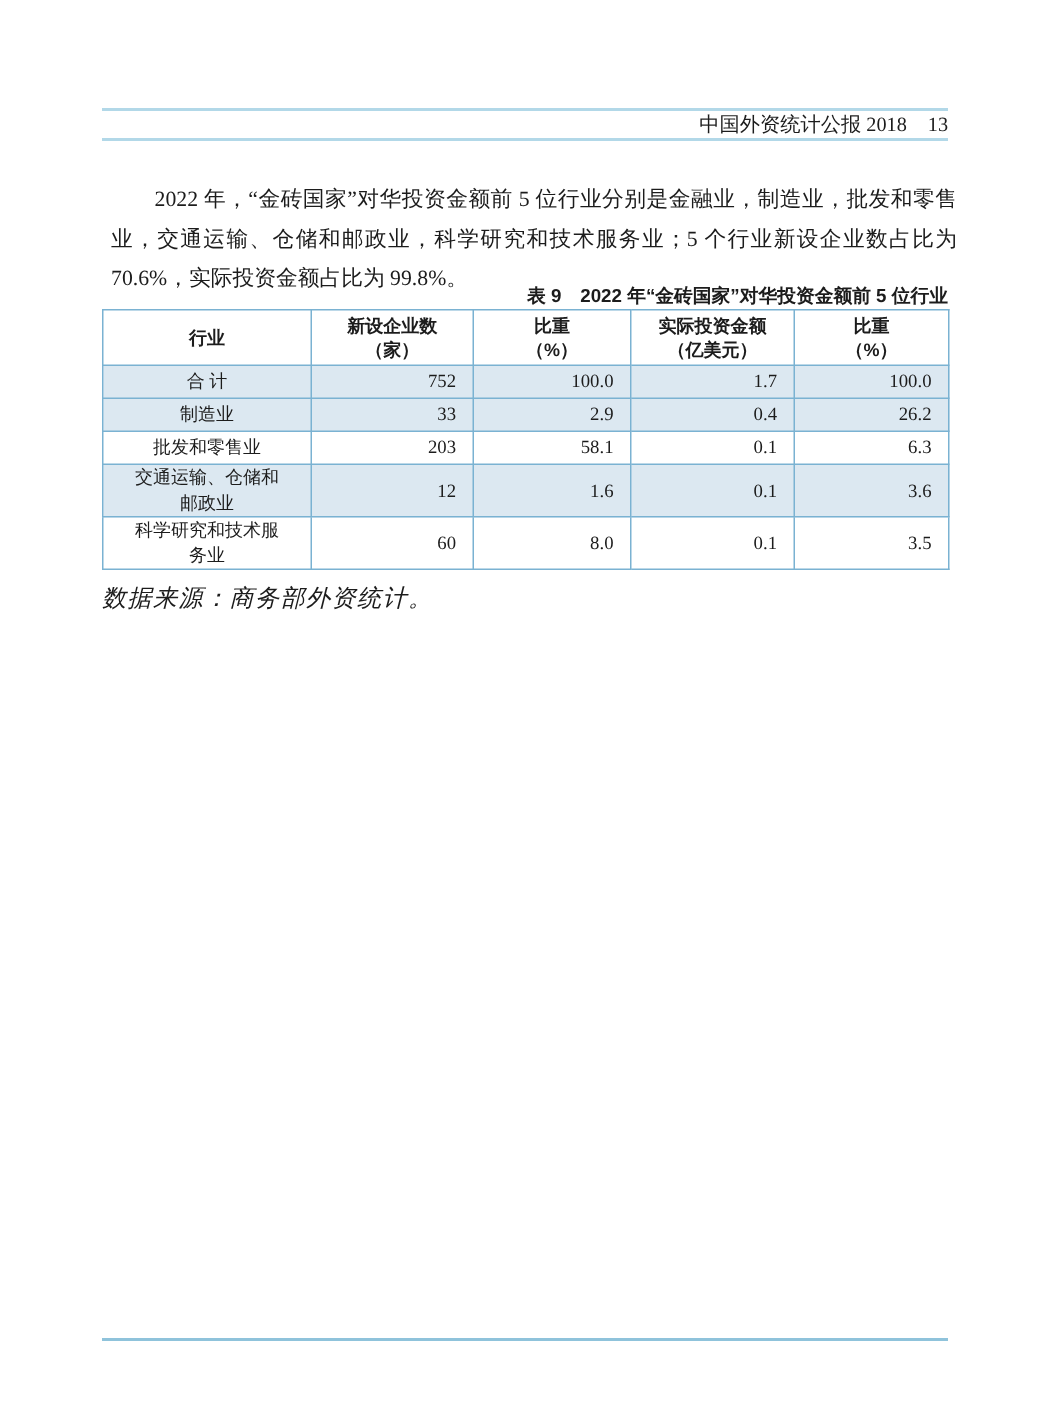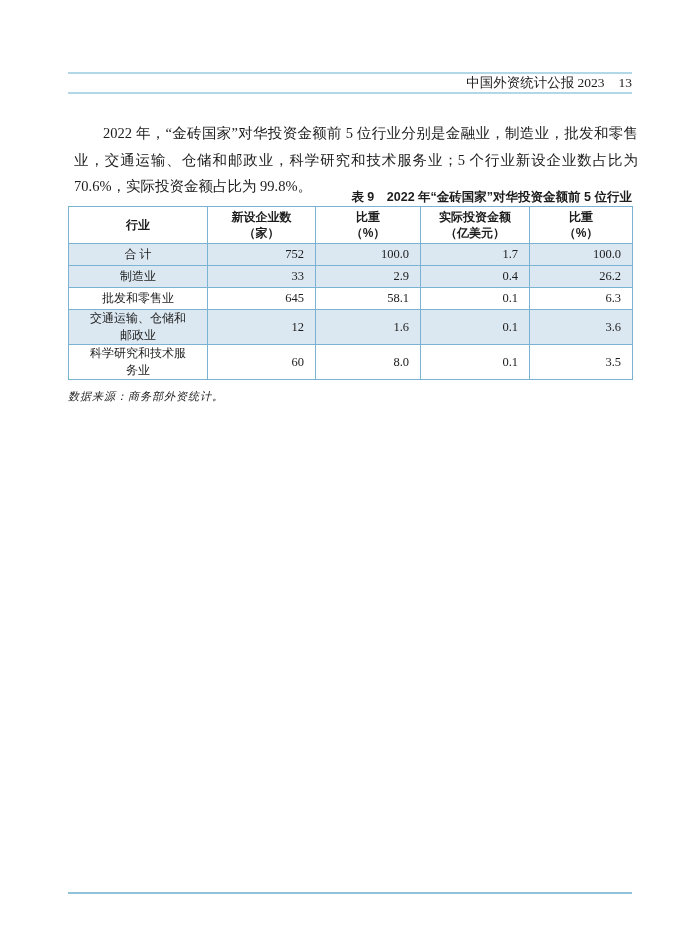--- a/index.html
+++ b/index.html
@@ -91,34 +91,34 @@
     padding: 0 19px;
     font-size: 12px;
   }
   table.data-table tbody tr.shaded td {
     background: #dce8f1;
   }
   .source-note {
     position: absolute;
     left: 68px;
     top: 389px;
-    font-size: 11px;
+    font-size: 16px;
     font-style: italic;
     letter-spacing: 1px;
   }
 </style>
 </head>
 <body>
 
 <div class="page">
 
   <div class="rule rule-top-1"></div>
 
   <div class="page-header">
-    <span>中国外资统计公报 2023</span><span class="pageno">13</span>
+    <span>中国外资统计公报 2018</span><span class="pageno">13</span>
   </div>
 
   <div class="rule rule-top-2"></div>
 
   <p class="body-text">2022 年，“金砖国家”对华投资金额前 5 位行业分别是金融业，制造业，批发和零售业，交通运输、仓储和邮政业，科学研究和技术服务业；5 个行业新设企业数占比为 70.6%，实际投资金额占比为 99.8%。</p>
 
   <div class="table-title">表 9　2022 年“金砖国家”对华投资金额前 5 位行业</div>
 
   <table class="data-table">
     <colgroup>
@@ -161,21 +161,21 @@
       </tr>
       <tr class="shaded">
         <td class="industry">制造业</td>
         <td>33</td>
         <td>2.9</td>
         <td>0.4</td>
         <td>26.2</td>
       </tr>
       <tr>
         <td class="industry">批发和零售业</td>
-        <td>645</td>
+        <td>203</td>
         <td>58.1</td>
         <td>0.1</td>
         <td>6.3</td>
       </tr>
       <tr class="shaded">
         <td class="industry">交通运输、仓储和邮政业</td>
         <td>12</td>
         <td>1.6</td>
         <td>0.1</td>
         <td>3.6</td>

